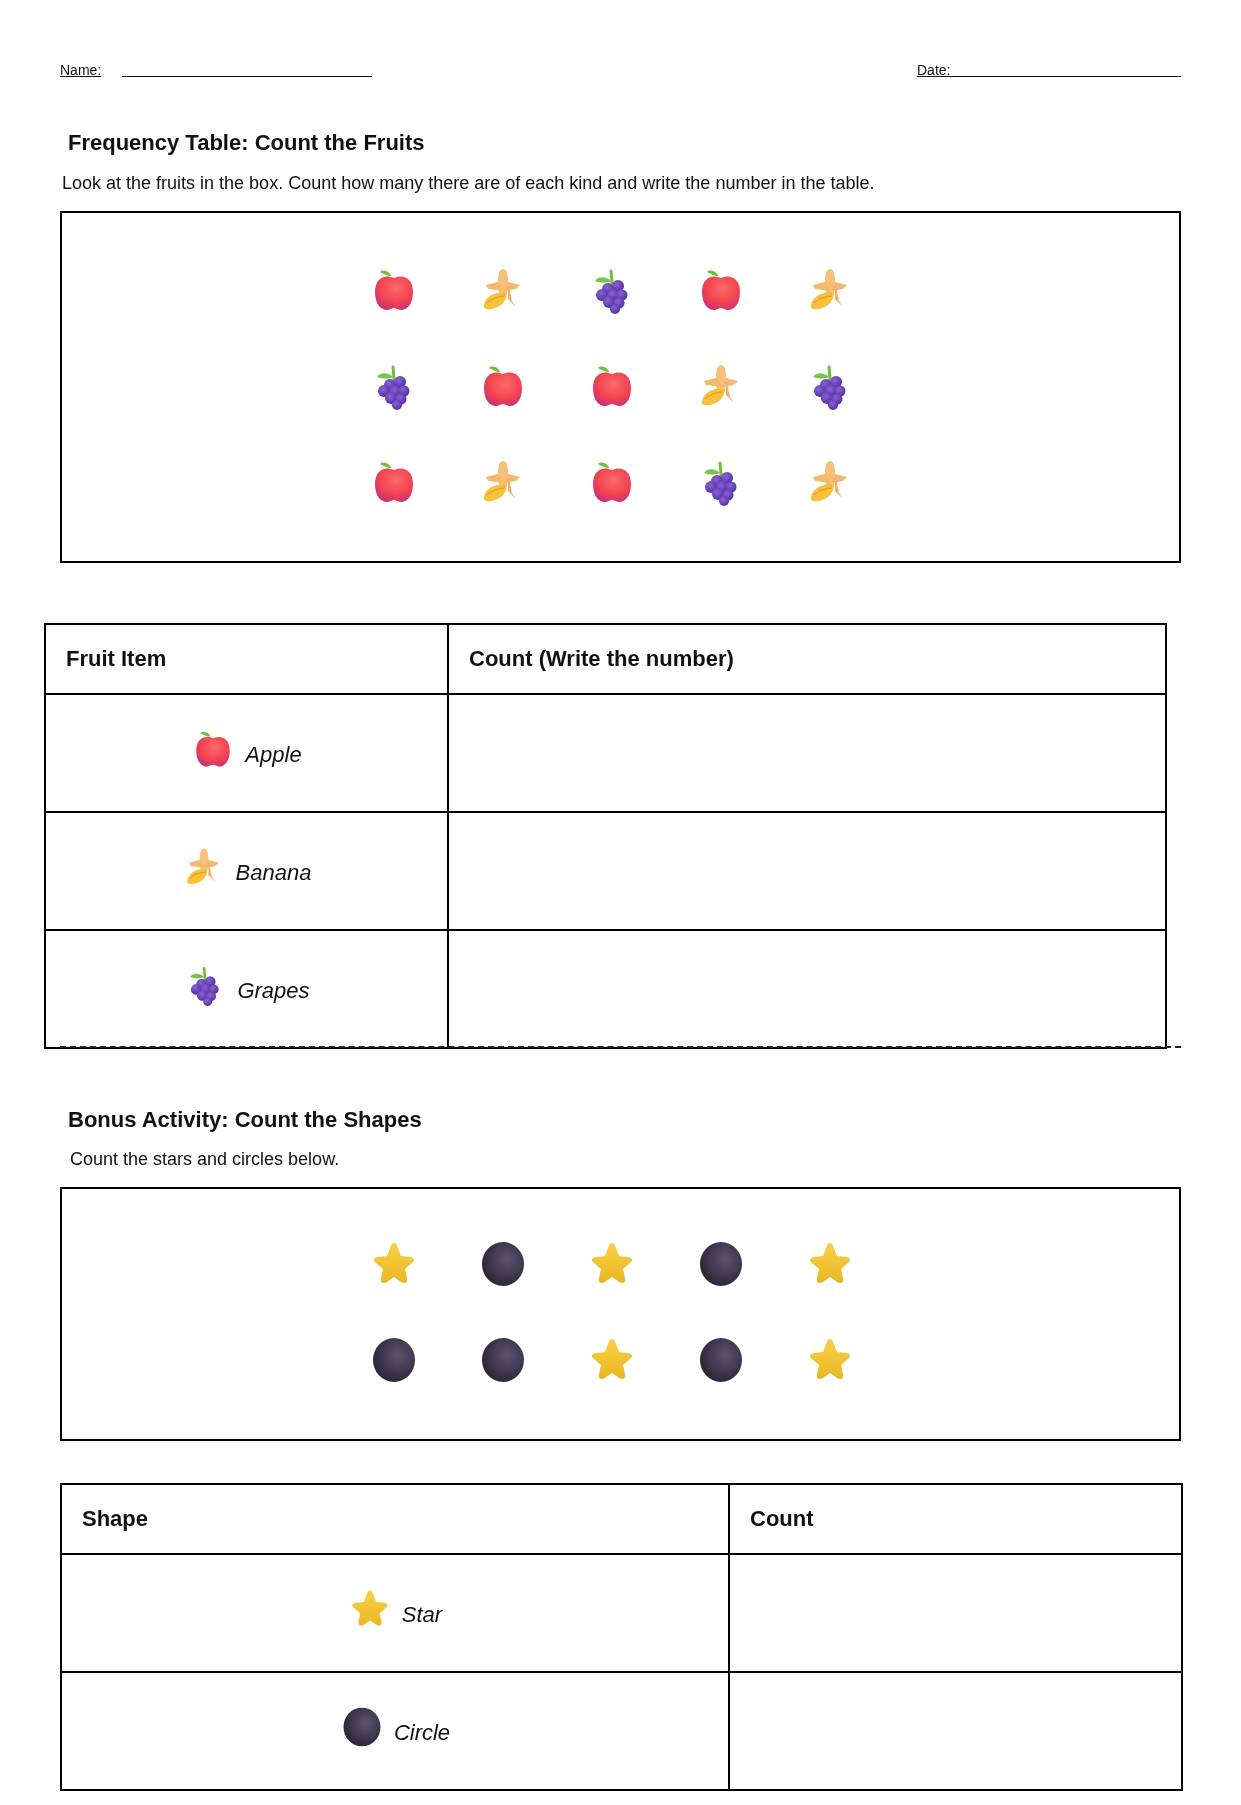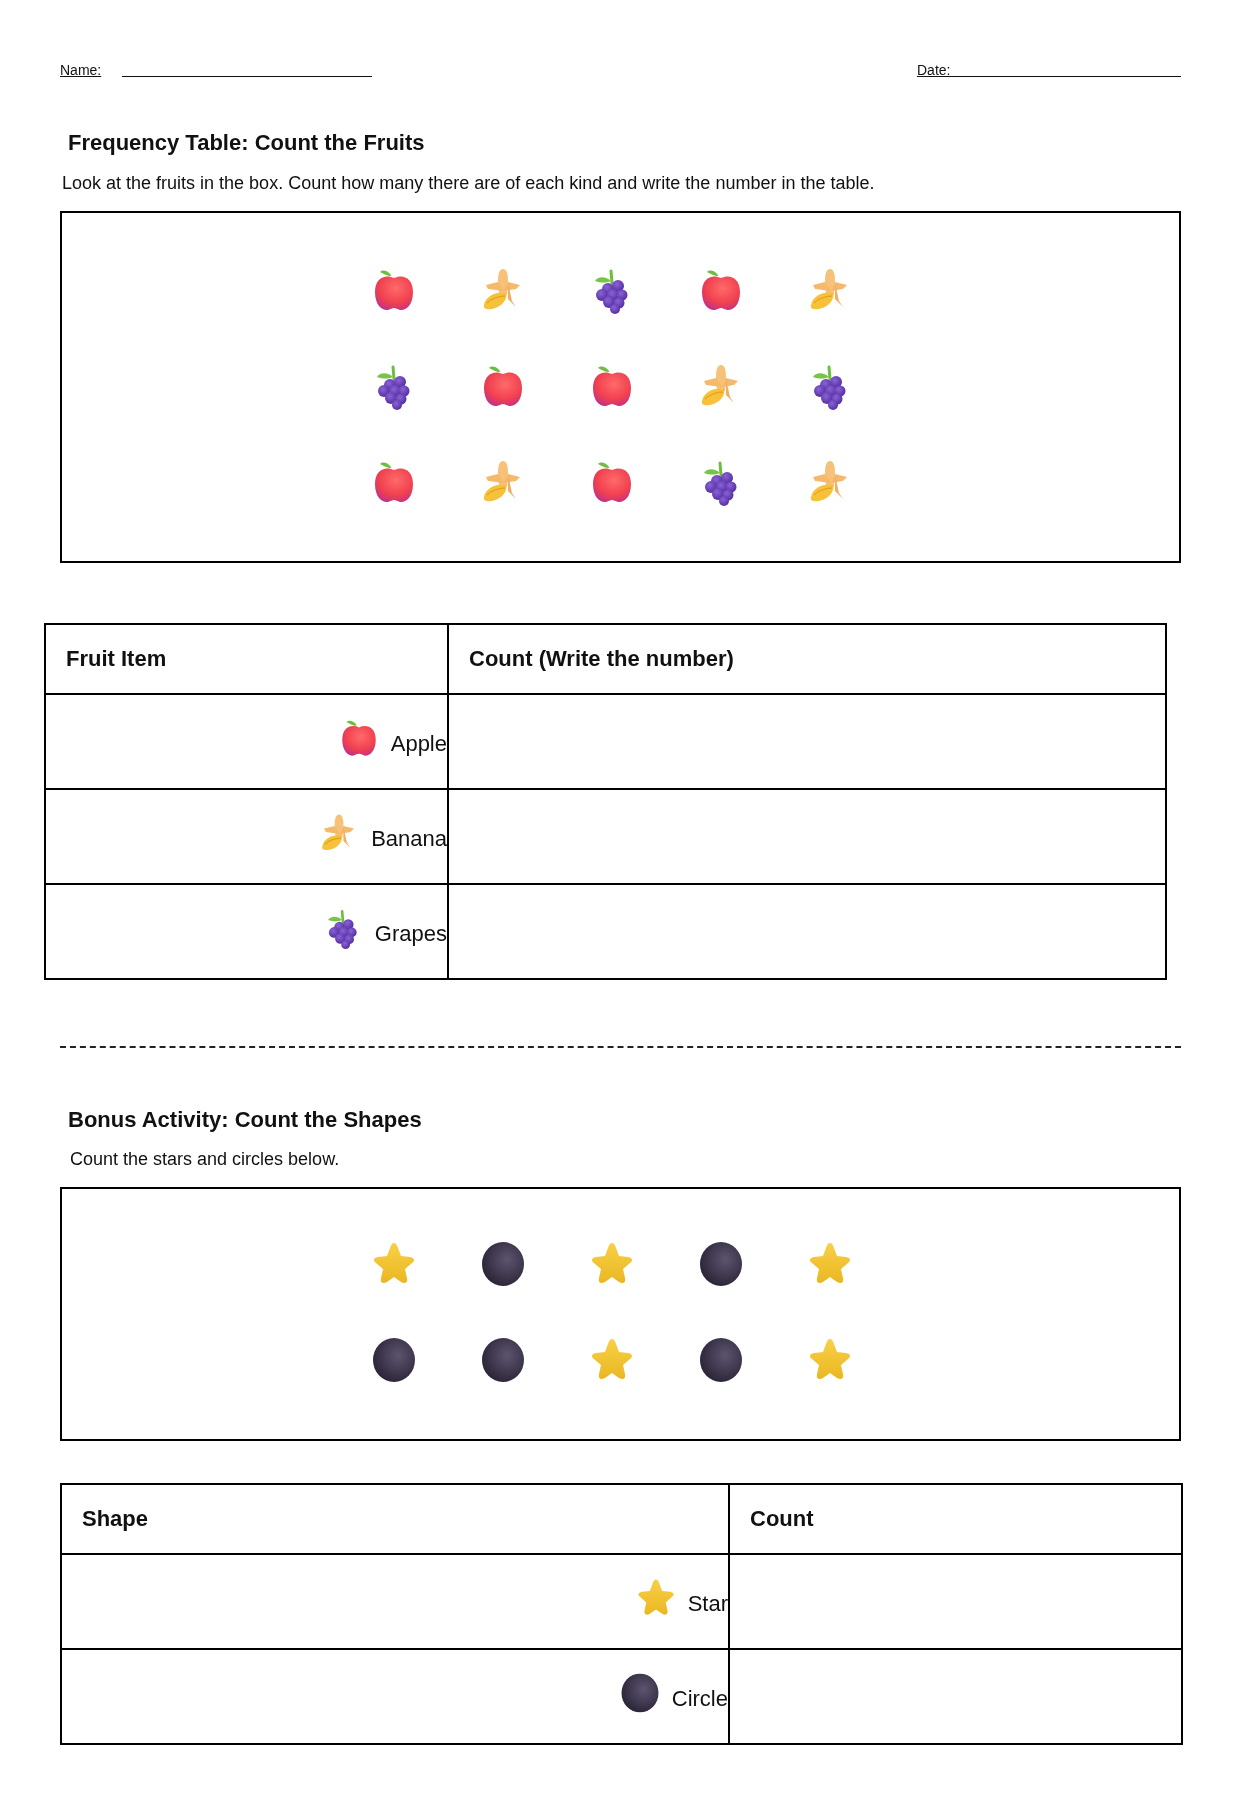--- a/index.html
+++ b/index.html
@@ -62,23 +62,24 @@
       box-sizing: border-box;
     }
     table.worksheet th {
       text-align: left;
       font-size: 22px;
       font-weight: bold;
       padding-left: 20px;
       height: 70px;
     }
     table.worksheet td.item-cell {
-      height: 95px;
-      text-align: right;
+      height: 118px;
+      text-align: center;
       vertical-align: middle;
+      font-style: italic;
     }
     .item-inner {
       display: inline-flex;
       align-items: center;
       gap: 10px;
       font-size: 22px;
       position: relative;
       top: 4px;
     }
     .item-inner .item-icon { position: relative; top: -6px; }

